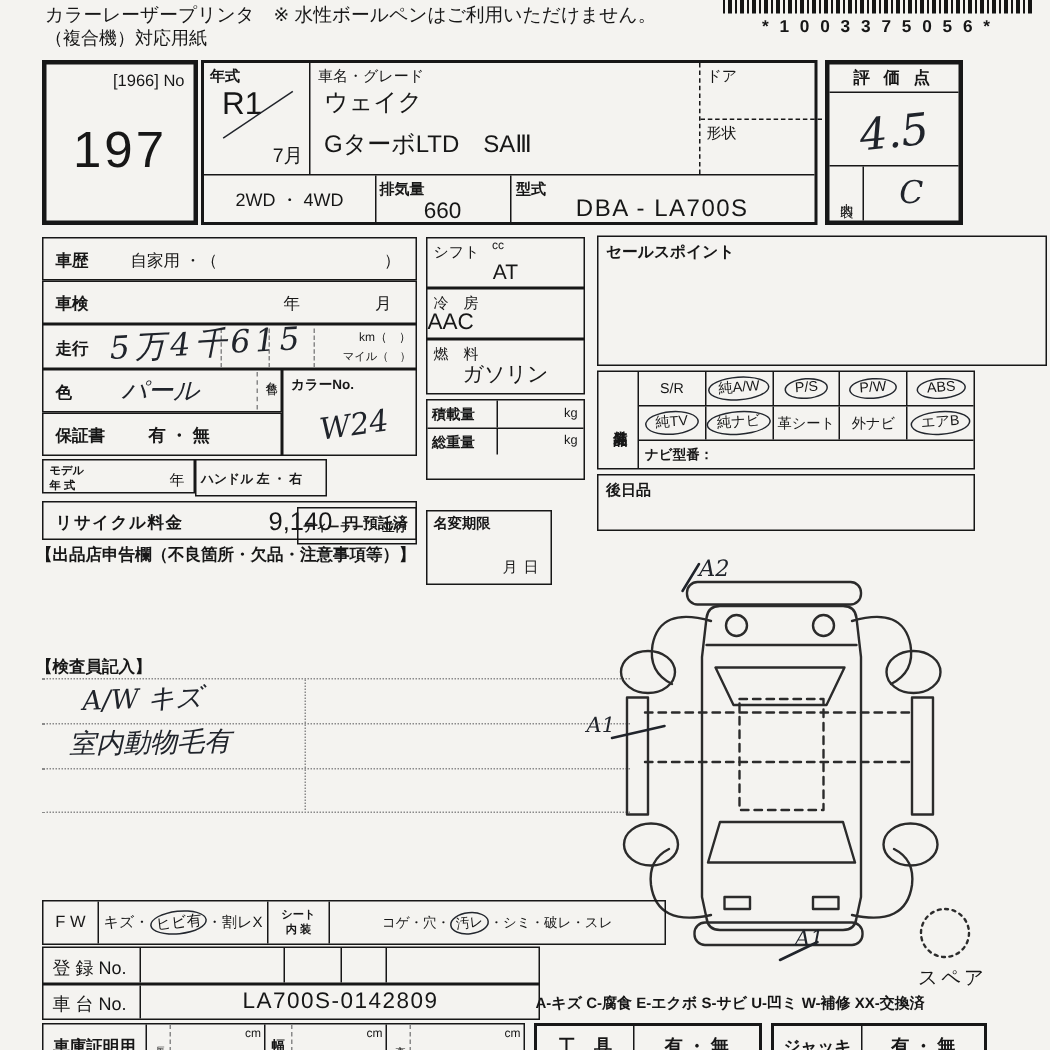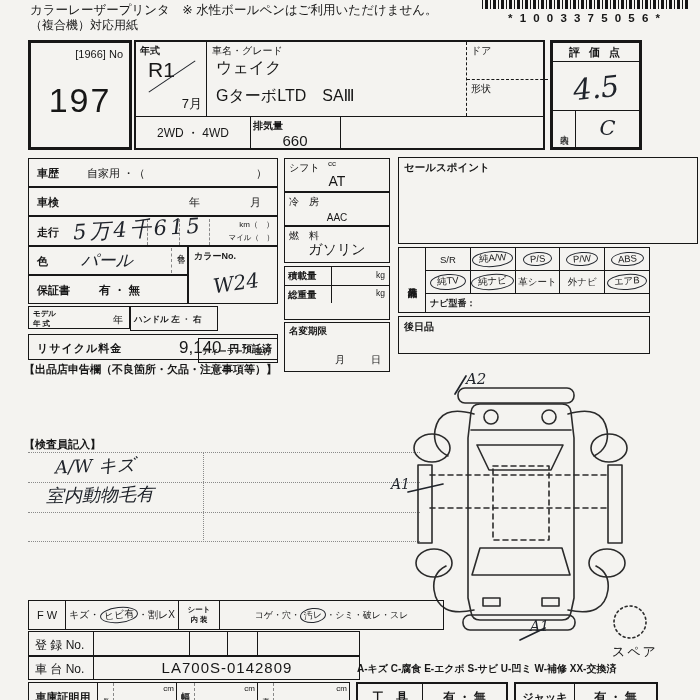--- a/index.html
+++ b/index.html
@@ -63,20 +63,24 @@
     <div class="abs" style="left:0;top:37px;width:100%;border-top:1.2px dashed #171717;"></div>
     <div class="abs lbl" style="left:4px;top:40px;font-weight:normal;">形状</div>
   </div>
   <div class="abs" style="left:0;top:74px;width:100%;height:33px;border-top:1.5px solid #171717;">
     <div class="abs" style="left:0;top:0;width:114px;height:100%;border-right:1.5px solid #171717;display:flex;align-items:center;justify-content:center;font-size:12px;">2WD ・ 4WD</div>
     <div class="abs" style="left:114px;top:0;width:90px;height:100%;border-right:1.5px solid #171717;">
       <span class="abs lbl" style="left:3px;top:2px;">排気量</span>
       <span class="abs" style="right:4px;top:2px;font-size:8px;margin-top:40px;">cc</span>
       <span class="abs" style="left:0;bottom:1px;width:100%;text-align:center;font-size:15px;">660</span>
     </div>
+    <div class="abs" style="left:204px;top:0;right:0;height:100%;">
+      <span class="abs lbl" style="left:4px;top:2px;">型式</span>
+      <span class="abs" style="left:0;bottom:1px;width:100%;text-align:center;font-size:16px;letter-spacing:1px;">DBA - LA700S</span>
+    </div>
   </div>
 </div>
 
 <div class="box thick" style="left:550px;top:40px;width:92px;height:110px;">
   <div style="height:18px;border-bottom:1.5px solid #171717;text-align:center;font-size:11px;font-weight:bold;letter-spacing:3px;line-height:18px;">評 価 点</div>
   <div class="hand" style="height:50px;text-align:center;font-size:29px;line-height:52px;transform:rotate(-6deg);">4.5</div>
   <div style="position:absolute;left:0;bottom:0;width:100%;height:36px;border-top:1.5px solid #171717;display:flex;">
     <div class="vert" style="width:22px;border-right:1.3px solid #171717;font-size:9px;display:flex;align-items:center;justify-content:center;">内装</div>
     <div class="hand" style="flex:1;text-align:center;font-size:21px;line-height:34px;">C</div>
   </div>
@@ -131,39 +135,39 @@
   <span class="abs" style="right:5px;top:7px;font-size:10px;font-weight:bold;">円 預託済</span>
 </div>
 <div class="abs" style="left:24px;top:362px;font-size:11px;font-weight:bold;">【出品店申告欄（不良箇所・欠品・注意事項等）】</div>
 
 <div class="box" style="left:284px;top:158px;width:106px;height:34px;">
   <span class="abs lbl" style="left:4px;top:2px;font-weight:normal;">シフト</span>
   <span class="abs" style="left:0;bottom:2px;width:100%;text-align:center;font-size:14px;">AT</span>
 </div>
 <div class="box" style="left:284px;top:192px;width:106px;height:34px;">
   <span class="abs lbl" style="left:4px;top:2px;font-weight:normal;">冷　房</span>
-  <span class="abs" style="left:0;bottom:2px;width:100%;text-align:center;font-size:10px;">AAC</span>
+  <span class="abs" style="left:0;bottom:2px;width:100%;text-align:left;font-size:15px;">AAC</span>
 </div>
 <div class="box" style="left:284px;top:226px;width:106px;height:37px;">
   <span class="abs lbl" style="left:4px;top:2px;font-weight:normal;">燃　料</span>
   <span class="abs" style="left:0;bottom:3px;width:100%;text-align:center;font-size:14px;">ガソリン</span>
 </div>
 <div class="box" style="left:284px;top:266px;width:106px;height:54px;">
   <div style="height:18px;border-bottom:1.2px solid #171717;position:relative;">
     <span class="abs lbl" style="left:3px;top:3px;font-size:9.5px;">積載量</span>
     <span class="abs" style="left:46px;top:0;height:100%;border-left:1.2px solid #171717;"></span>
     <span class="abs" style="right:4px;top:3px;font-size:8.5px;">kg</span>
   </div>
   <div style="height:17px;position:relative;">
     <span class="abs lbl" style="left:3px;top:3px;font-size:9.5px;">総重量</span>
     <span class="abs" style="left:46px;top:0;height:100%;border-left:1.2px solid #171717;"></span>
     <span class="abs" style="right:4px;top:2px;font-size:8.5px;">kg</span>
   </div>
 </div>
-<div class="box" style="left:284px;top:322px;width:106px;height:50px;text-align:center;">
+<div class="box" style="left:284px;top:340px;width:84px;height:50px;text-align:center;">
   <span class="abs lbl" style="left:4px;top:2px;font-size:9.5px;">名変期限</span>
   <span class="abs" style="left:50px;bottom:4px;font-size:10px;">月</span>
   <span class="abs" style="right:8px;bottom:4px;font-size:10px;">日</span>
 </div>
 
 <div class="box" style="left:398px;top:157px;width:300px;height:87px;">
   <span class="abs" style="left:5px;top:3px;font-size:10.5px;font-weight:bold;">セールスポイント</span>
 </div>
 <div class="box" id="equip-grid" style="left:398px;top:247px;width:252px;height:66px;">
   <div class="eq-side vert" style="font-size:9.5px;font-weight:bold;">装備品</div>

